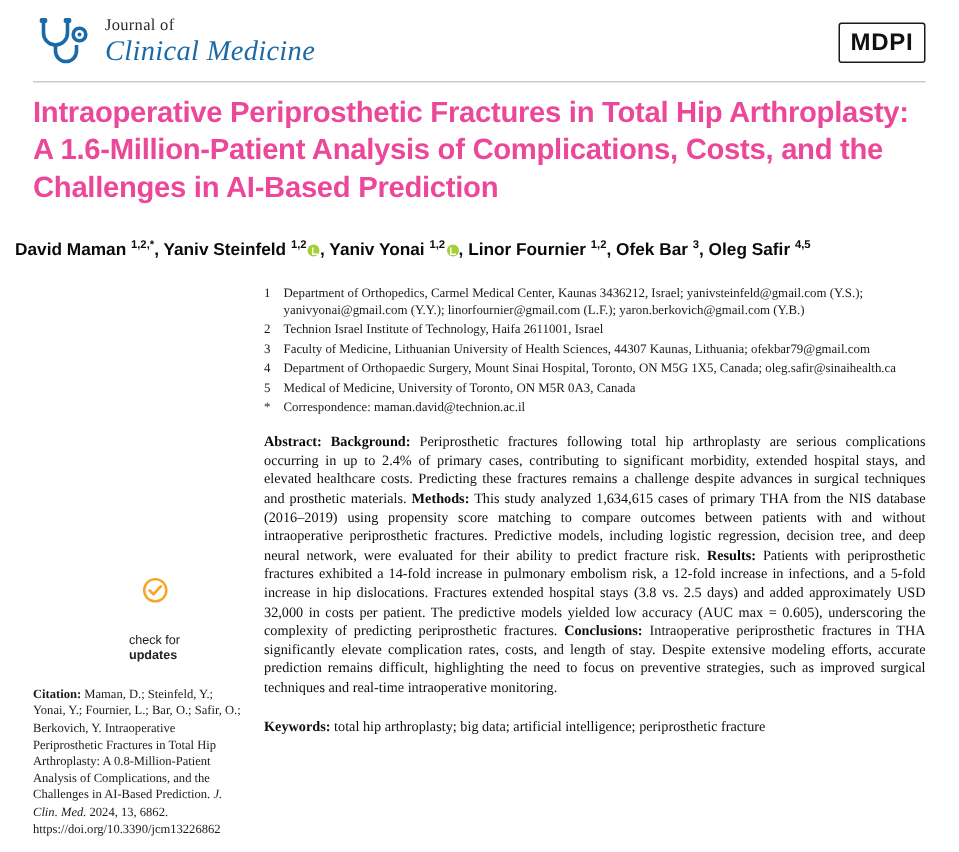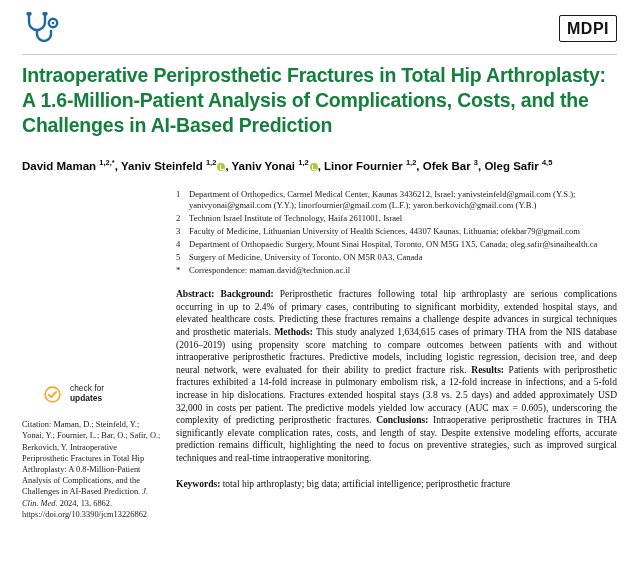--- a/index.html
+++ b/index.html
@@ -84,27 +84,27 @@
     color: #111;
   }
 
   
   .title {
     margin: 8px 22px 0 22px;
     font-family: "Liberation Sans", sans-serif;
     font-weight: bold;
     font-size: 19.5px;
     line-height: 25px;
-    color: #15803d;
+    color: #ec4899;
     letter-spacing: -0.2px;
   }
 
   
   .authors {
-    margin: 16px 22px 0 22px;
+    margin: 16px 22px 0 10px;
     font-family: "Liberation Sans", sans-serif;
     font-weight: bold;
     font-size: 11.5px;
     line-height: 17px;
     color: #0a0a0a;
   }
   .authors sup {
     font-weight: bold;
     font-size: 7.5px;
     vertical-align: super;
@@ -157,23 +157,24 @@
     margin-top: 12px;
   }
   .left-col {
     position: absolute;
     left: 22px;
     top: 96px;
     width: 140px;
   }
   .check-updates {
     display: flex;
-    align-items: flex-end;
-    gap: 9px;
+    align-items: center;
+    gap: 20px;
     margin-left: 22px;
+    flex-direction: column;
   }
   .check-icon {
     width: 17px;
     height: 17px;
     flex: 0 0 auto;
   }
   .check-text {
     font-family: "Liberation Sans", sans-serif;
     font-size: 8.4px;
     line-height: 9.5px;
@@ -183,21 +184,21 @@
     font-weight: bold;
   }
   .citation {
     margin-top: 16px;
     font-family: "Liberation Serif", serif;
     font-size: 8.4px;
     line-height: 11.2px;
     color: #1a1a1a;
   }
   .citation .cit-label {
-    font-weight: normal;
+    font-weight: bold;
   }
   .citation i {
     font-style: italic;
   }
   .right-col {
     margin-left: 176px;
     margin-right: 22px;
   }
   .abstract {
     font-family: "Liberation Serif", serif;
@@ -228,20 +229,24 @@
   <div class="header">
     <div class="journal-block">
       <svg class="stethoscope" viewBox="0 0 40 36">
         <path d="M7 4 v8 a8 8 0 0 0 16 0 V4" fill="none" stroke="#1a6aa8" stroke-width="2.4"></path>
         <path d="M15 20 v4 a7 7 0 0 0 14 0 v-4" fill="none" stroke="#1a6aa8" stroke-width="2.4"></path>
         <circle cx="31" cy="13" r="4.2" fill="none" stroke="#1a6aa8" stroke-width="2.4"></circle>
         <rect x="4.5" y="2" width="5" height="3.4" rx="1.2" fill="#1a6aa8"></rect>
         <rect x="20.5" y="2" width="5" height="3.4" rx="1.2" fill="#1a6aa8"></rect>
         <circle cx="31" cy="13" r="1.3" fill="#1a6aa8"></circle>
       </svg>
+      <div class="journal-text">
+        <div class="j1">Journal of</div>
+        <div class="j2">Clinical Medicine</div>
+      </div>
     </div>
     <div class="mdpi-logo">MDPI</div>
   </div>
   <div class="rule"></div>
 
 
   <div class="title">Intraoperative Periprosthetic Fractures in Total Hip Arthroplasty: A 1.6-Million-Patient Analysis of Complications, Costs, and the Challenges in AI-Based Prediction</div>
 
   <div class="authors">
     <span>David Maman <sup>1,2,</sup><sup>*</sup>, Yaniv Steinfeld <sup>1,2</sup><span class="orcid"></span>, Yaniv Yonai <sup>1,2</sup><span class="orcid"></span>, Linor Fournier <sup>1,2</sup>, Ofek Bar <sup>3</sup>, Oleg Safir <sup>4,5</sup></span><br>
@@ -259,21 +264,21 @@
     <div class="affil-row">
       <div class="affil-num">3</div>
       <div class="affil-text">Faculty of Medicine, Lithuanian University of Health Sciences, 44307 Kaunas, Lithuania; ofekbar79@gmail.com</div>
     </div>
     <div class="affil-row">
       <div class="affil-num">4</div>
       <div class="affil-text">Department of Orthopaedic Surgery, Mount Sinai Hospital, Toronto, ON M5G 1X5, Canada; oleg.safir@sinaihealth.ca</div>
     </div>
     <div class="affil-row">
       <div class="affil-num">5</div>
-      <div class="affil-text">Surgery of Medicine, University of Toronto, ON M5R 0A3, Canada</div>
+      <div class="affil-text">Medical of Medicine, University of Toronto, ON M5R 0A3, Canada</div>
     </div>
     <div class="affil-row">
       <div class="affil-num">*</div>
       <div class="affil-text">Correspondence: maman.david@technion.ac.il</div>
     </div>
   </div>
 
   <div class="body-wrap">
 
     <div class="left-col">

